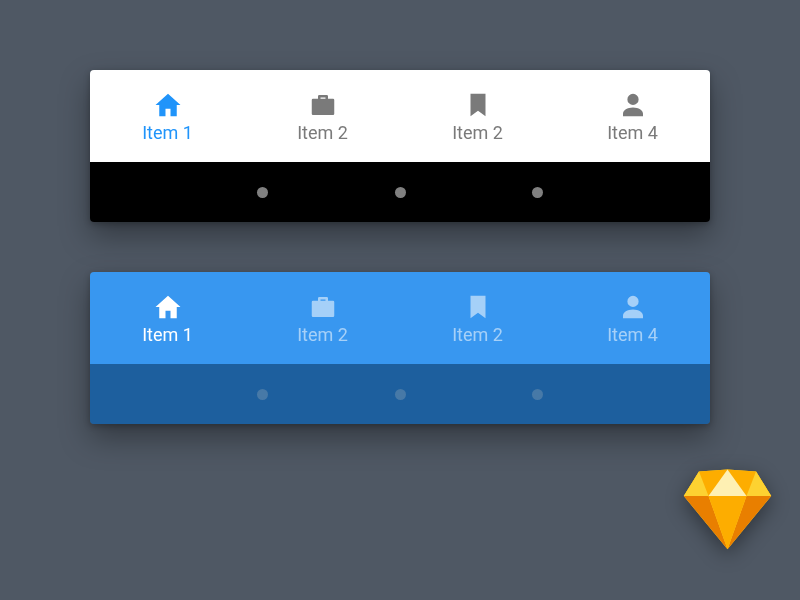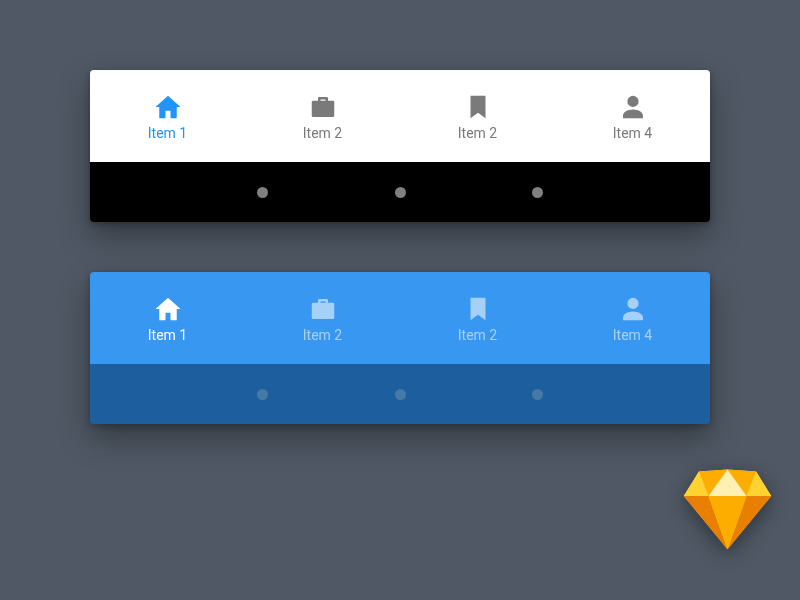--- a/index.html
+++ b/index.html
@@ -1,21 +1,21 @@
 <!DOCTYPE html>
 <html><head>
 <meta charset="utf-8">
 <style>
   html,body{margin:0;padding:0;width:800px;height:600px;background:#4f5864;font-family:-apple-system,BlinkMacSystemFont,"Segoe UI",Roboto,Helvetica,Arial,sans-serif;overflow:hidden;}
   .card{width:620px;margin-left:90px;border-radius:4px;box-shadow:0 14px 30px rgba(0,0,0,.35),0 2px 6px rgba(0,0,0,.25);overflow:hidden;}
   .card.light{margin-top:70px;}
   .card.blue{margin-top:50px;}
   .navbar{display:flex;height:92px;}
   .navbar .tab{flex:1;display:flex;flex-direction:column;align-items:center;justify-content:center;gap:4px;cursor:pointer;}
-  .navbar .tab .label{font-size:14px;line-height:1;}
+  .navbar .tab .label{font-size:18px;line-height:1;}
   .navbar .icon{width:30px;height:30px;display:block;}
   
   .light .navbar{background:#fff;}
   .light .tab{color:#7a7a7a;}
   .light .tab.active{color:#2094fa;}
   .light .icon{fill:#7a7a7a;}
   .light .tab.active .icon{fill:#2094fa;}
   .light .dotstrip{background:#000;}
   
   .blue .navbar{background:#3897f0;}

